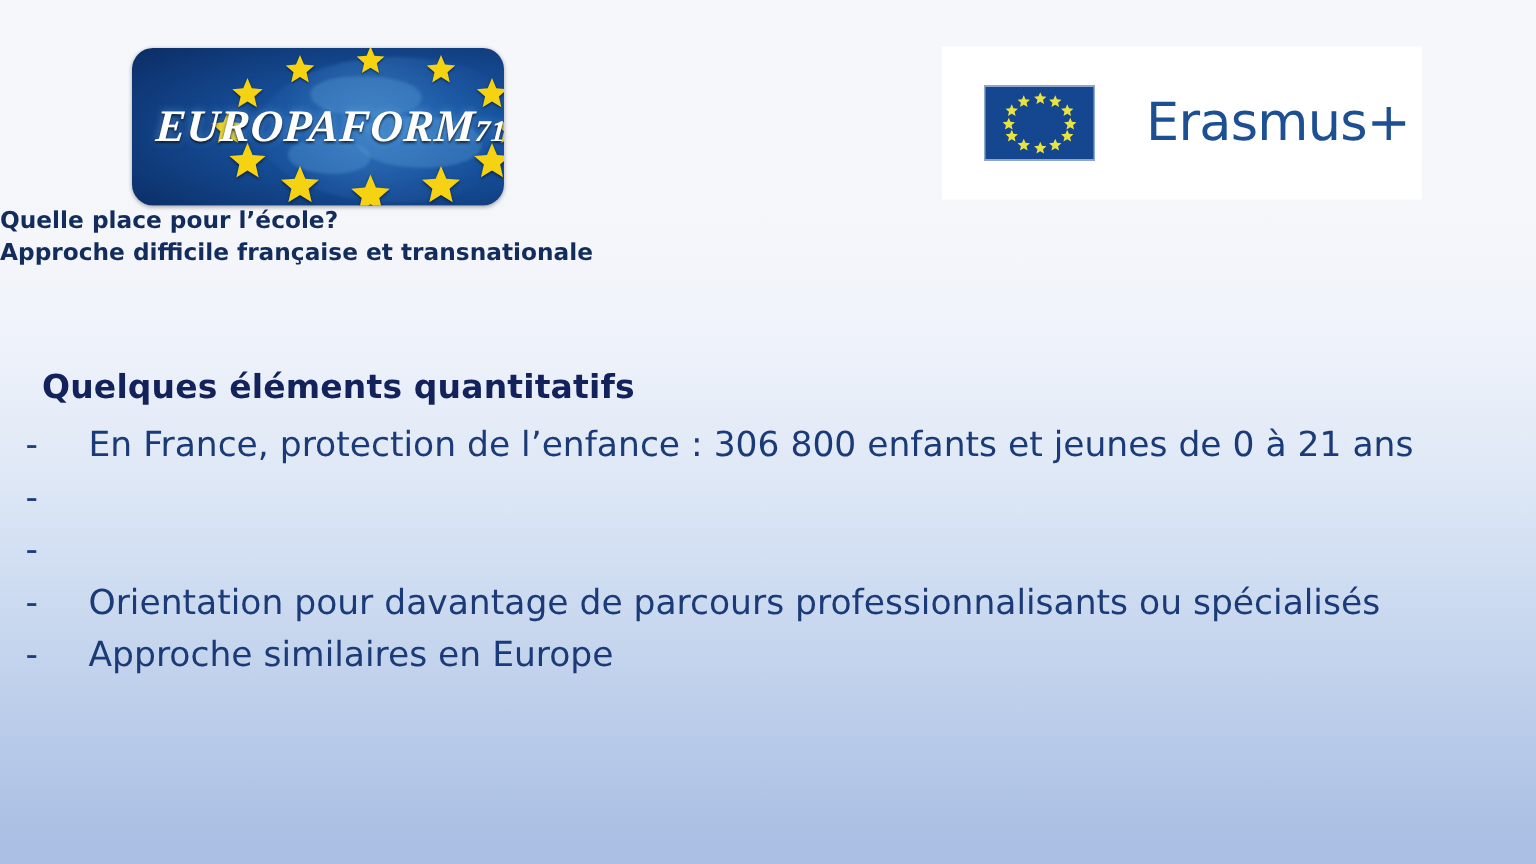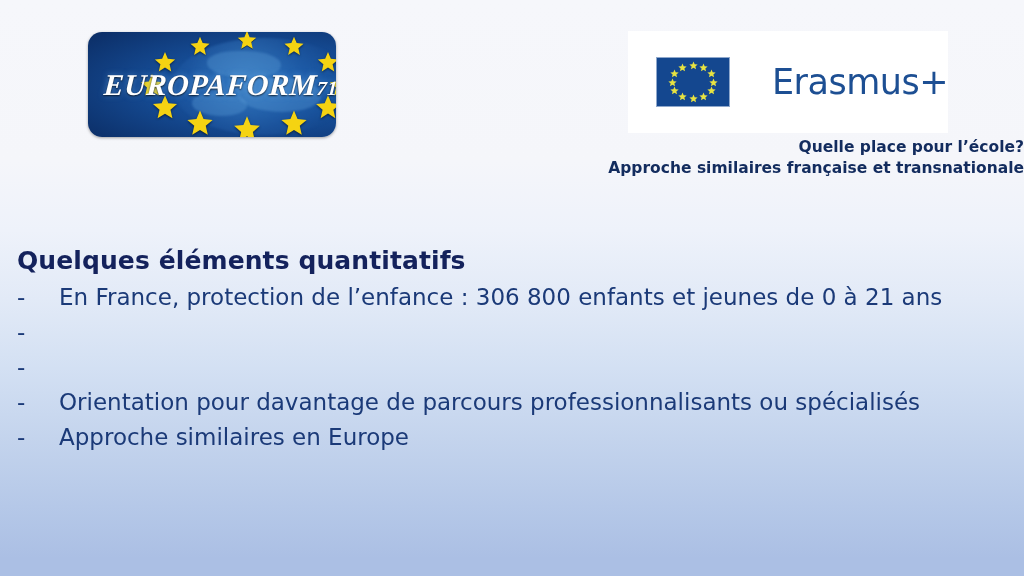--- a/index.html
+++ b/index.html
@@ -93,21 +93,21 @@
   
   .erasmus-box {
     position: absolute;
     left: 628px;
     top: 31px;
     width: 320px;
     height: 102px;
     background: #ffffff;
     display: flex;
     align-items: center;
-    justify-content: space-between;
+    justify-content: flex-start;
     padding-left: 28px;
     box-sizing: border-box;
     gap: 18px;
   }
   .eu-flag {
     position: relative;
     width: 74px;
     height: 50px;
     background: #14478f;
     border: 1px solid #8fa8cc;
@@ -132,37 +132,37 @@
     margin-left: 16px;
     white-space: nowrap;
   }
 
   
   .title-block {
     position: absolute;
     left: 0;
     top: 137px;
     width: 1024px;
-    text-align: right;
+    text-align: left;
     color: #132c5e;
     font-family: "DejaVu Sans", sans-serif;
     font-weight: 700;
     font-size: 15.5px;
     line-height: 21px;
   }
   .title-block div { white-space: nowrap; }
 
   
   .heading {
     position: absolute;
-    left: 17px;
+    left: 28px;
     top: 246px;
     font-family: "DejaVu Sans", sans-serif;
     font-weight: 700;
-    font-size: 25px;
+    font-size: 22px;
     color: #14225c;
     letter-spacing: 0.1px;
   }
   .bullets {
     position: absolute;
     left: 17px;
     top: 284px;
     width: 990px;
   }
   .bullet {
@@ -320,21 +320,21 @@
           <svg viewBox="0 0 24 24" aria-hidden="true">
             <polygon fill="#e8e341" points="12,1.2 15.1,8.6 23,9.3 17,14.5 18.8,22.3 12,18.1 5.2,22.3 7,14.5 1,9.3 8.9,8.6"></polygon>
           </svg>
         </div>
       </div>
     <div class="erasmus-word">Erasmus+</div>
   </div>
 
   <div class="title-block">
     <div>Quelle place pour l’école?</div>
-    <div>Approche similaires française et transnationale</div>
+    <div>Approche difficile française et transnationale</div>
   </div>
 
   <div class="heading">Quelques éléments quantitatifs</div>
 
   <div class="bullets">
     <div class="bullet">
       <span class="dash">-</span>
       <span class="btext">En France, protection de l’enfance : 306 800 enfants et jeunes de 0 à 21 ans</span>
     </div>
     <div class="bullet">

